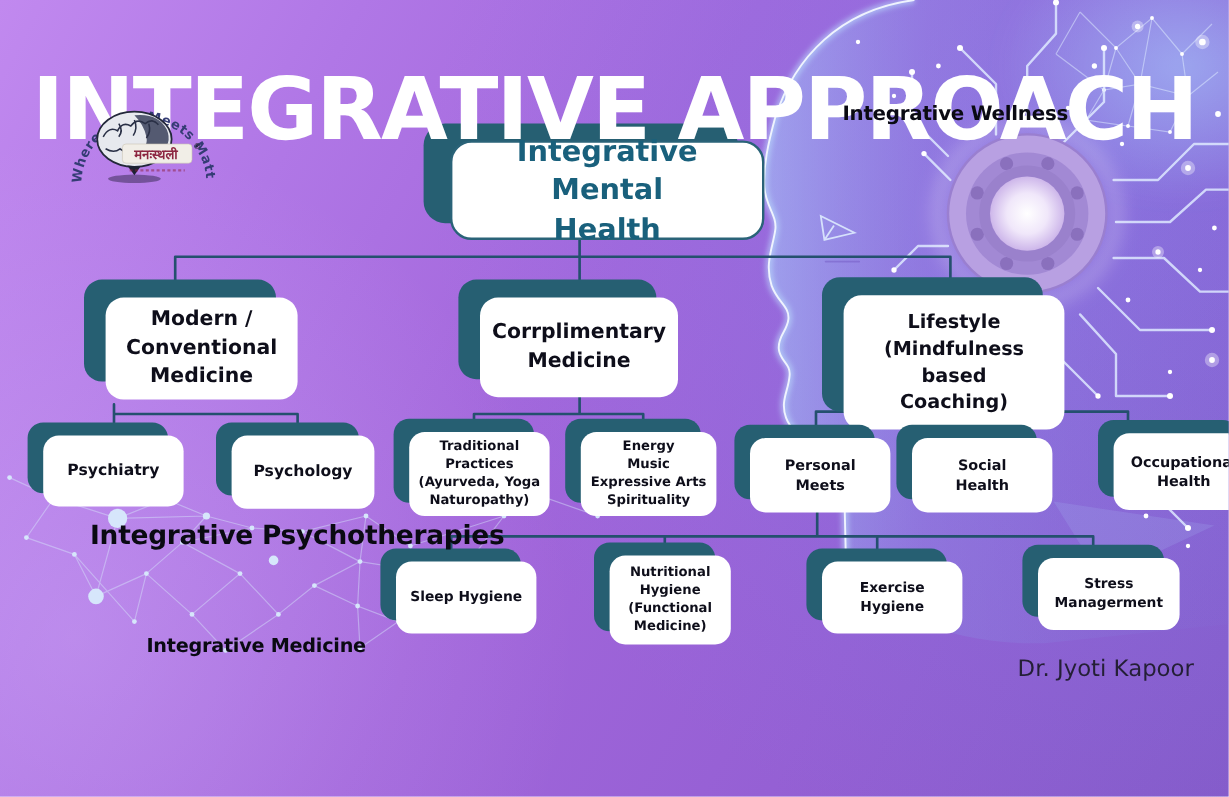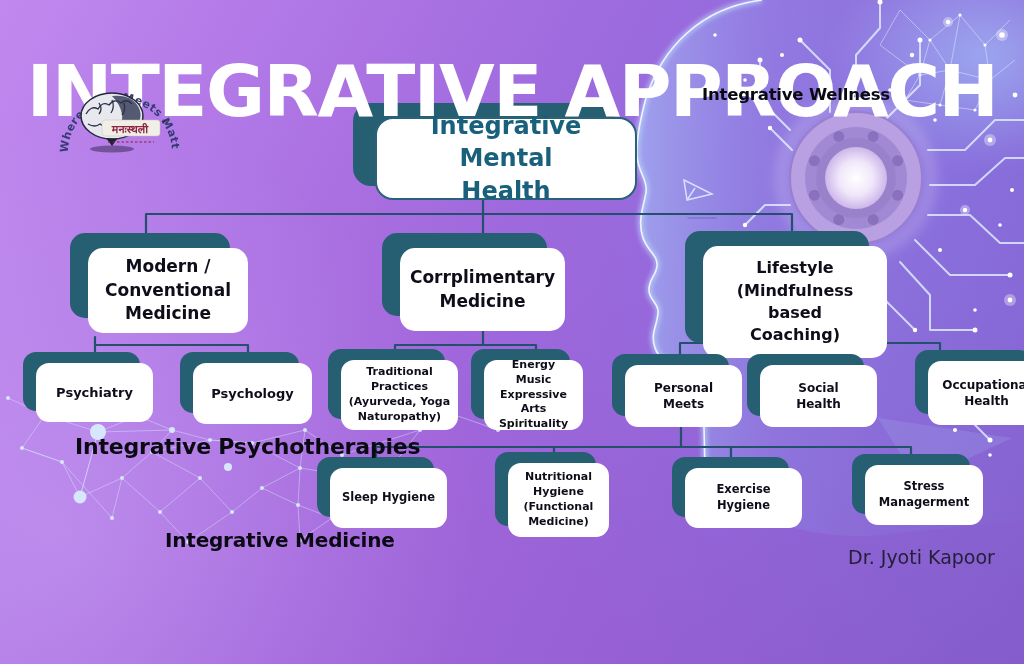--- a/index.html
+++ b/index.html
@@ -244,42 +244,42 @@
     <g>
       <rect x="48" y="64" width="58" height="16" rx="3" fill="#f1eee7" stroke="#c9c2b2" stroke-width="0.5"></rect>
       <text x="76" y="76.5" text-anchor="middle" font-size="11" font-weight="bold" fill="#8c2640">मनःस्थली</text>
       <text x="107" y="68" font-size="6.5" fill="#222222">®</text>
       <line x1="54" y1="86" x2="100" y2="86" stroke="rgba(140,30,60,0.5)" stroke-width="2" stroke-dasharray="2.5,2"></line>
     </g>
   </svg>
 
   <div class="lbl" style="left:702px;top:85px;font-size:16.5px;">Integrative Wellness</div>
   <div class="lbl" style="left:75px;top:434px;font-size:22px;">Integrative Psychotherapies</div>
-  <div class="lbl" style="left:122px;top:528px;font-size:20px;margin-left:43px;">Integrative Medicine</div>
+  <div class="lbl" style="left:122px;top:528px;font-size:16px;">Integrative Medicine</div>
   <div id="author">Dr. Jyoti Kapoor</div>
 
   <div class="node root" style="left:375px;top:117px;width:262px;height:83px;">Integrative Mental
 Health</div>
 
   <div class="node l2" style="left:88px;top:248px;width:160px;height:85px;">Modern /
 Conventional
 Medicine</div>
   <div class="node l2" style="left:400px;top:248px;width:165px;height:83px;">Corrplimentary
 Medicine</div>
   <div class="node l2 fs16" style="left:703px;top:246px;width:184px;height:112px;">Lifestyle
 (Mindfulness based
 Coaching)</div>
 
   <div class="node l3 fs13" style="left:36px;top:363px;width:117px;height:59px;">Psychiatry</div>
   <div class="node l3 fs13" style="left:193px;top:363px;width:119px;height:61px;">Psychology</div>
   <div class="node l3" style="left:341px;top:360px;width:117px;height:70px;">Traditional
 Practices
 (Ayurveda, Yoga
 Naturopathy)</div>
-  <div class="node l3" style="left:484px;top:360px;width:99px;height:70px;">Energy
+  <div class="node l3" style="left:484px;top:360px;width:113px;height:70px;">Energy
 Music
 Expressive Arts
 Spirituality</div>
   <div class="node l3 fs12" style="left:625px;top:365px;width:117px;height:62px;">Personal
 Meets</div>
   <div class="node l3 fs12" style="left:760px;top:365px;width:117px;height:62px;">Social
 Health</div>
   <div class="node l3 fs12" style="left:928px;top:361px;width:117px;height:64px;">Occupational
 Health</div>
 

